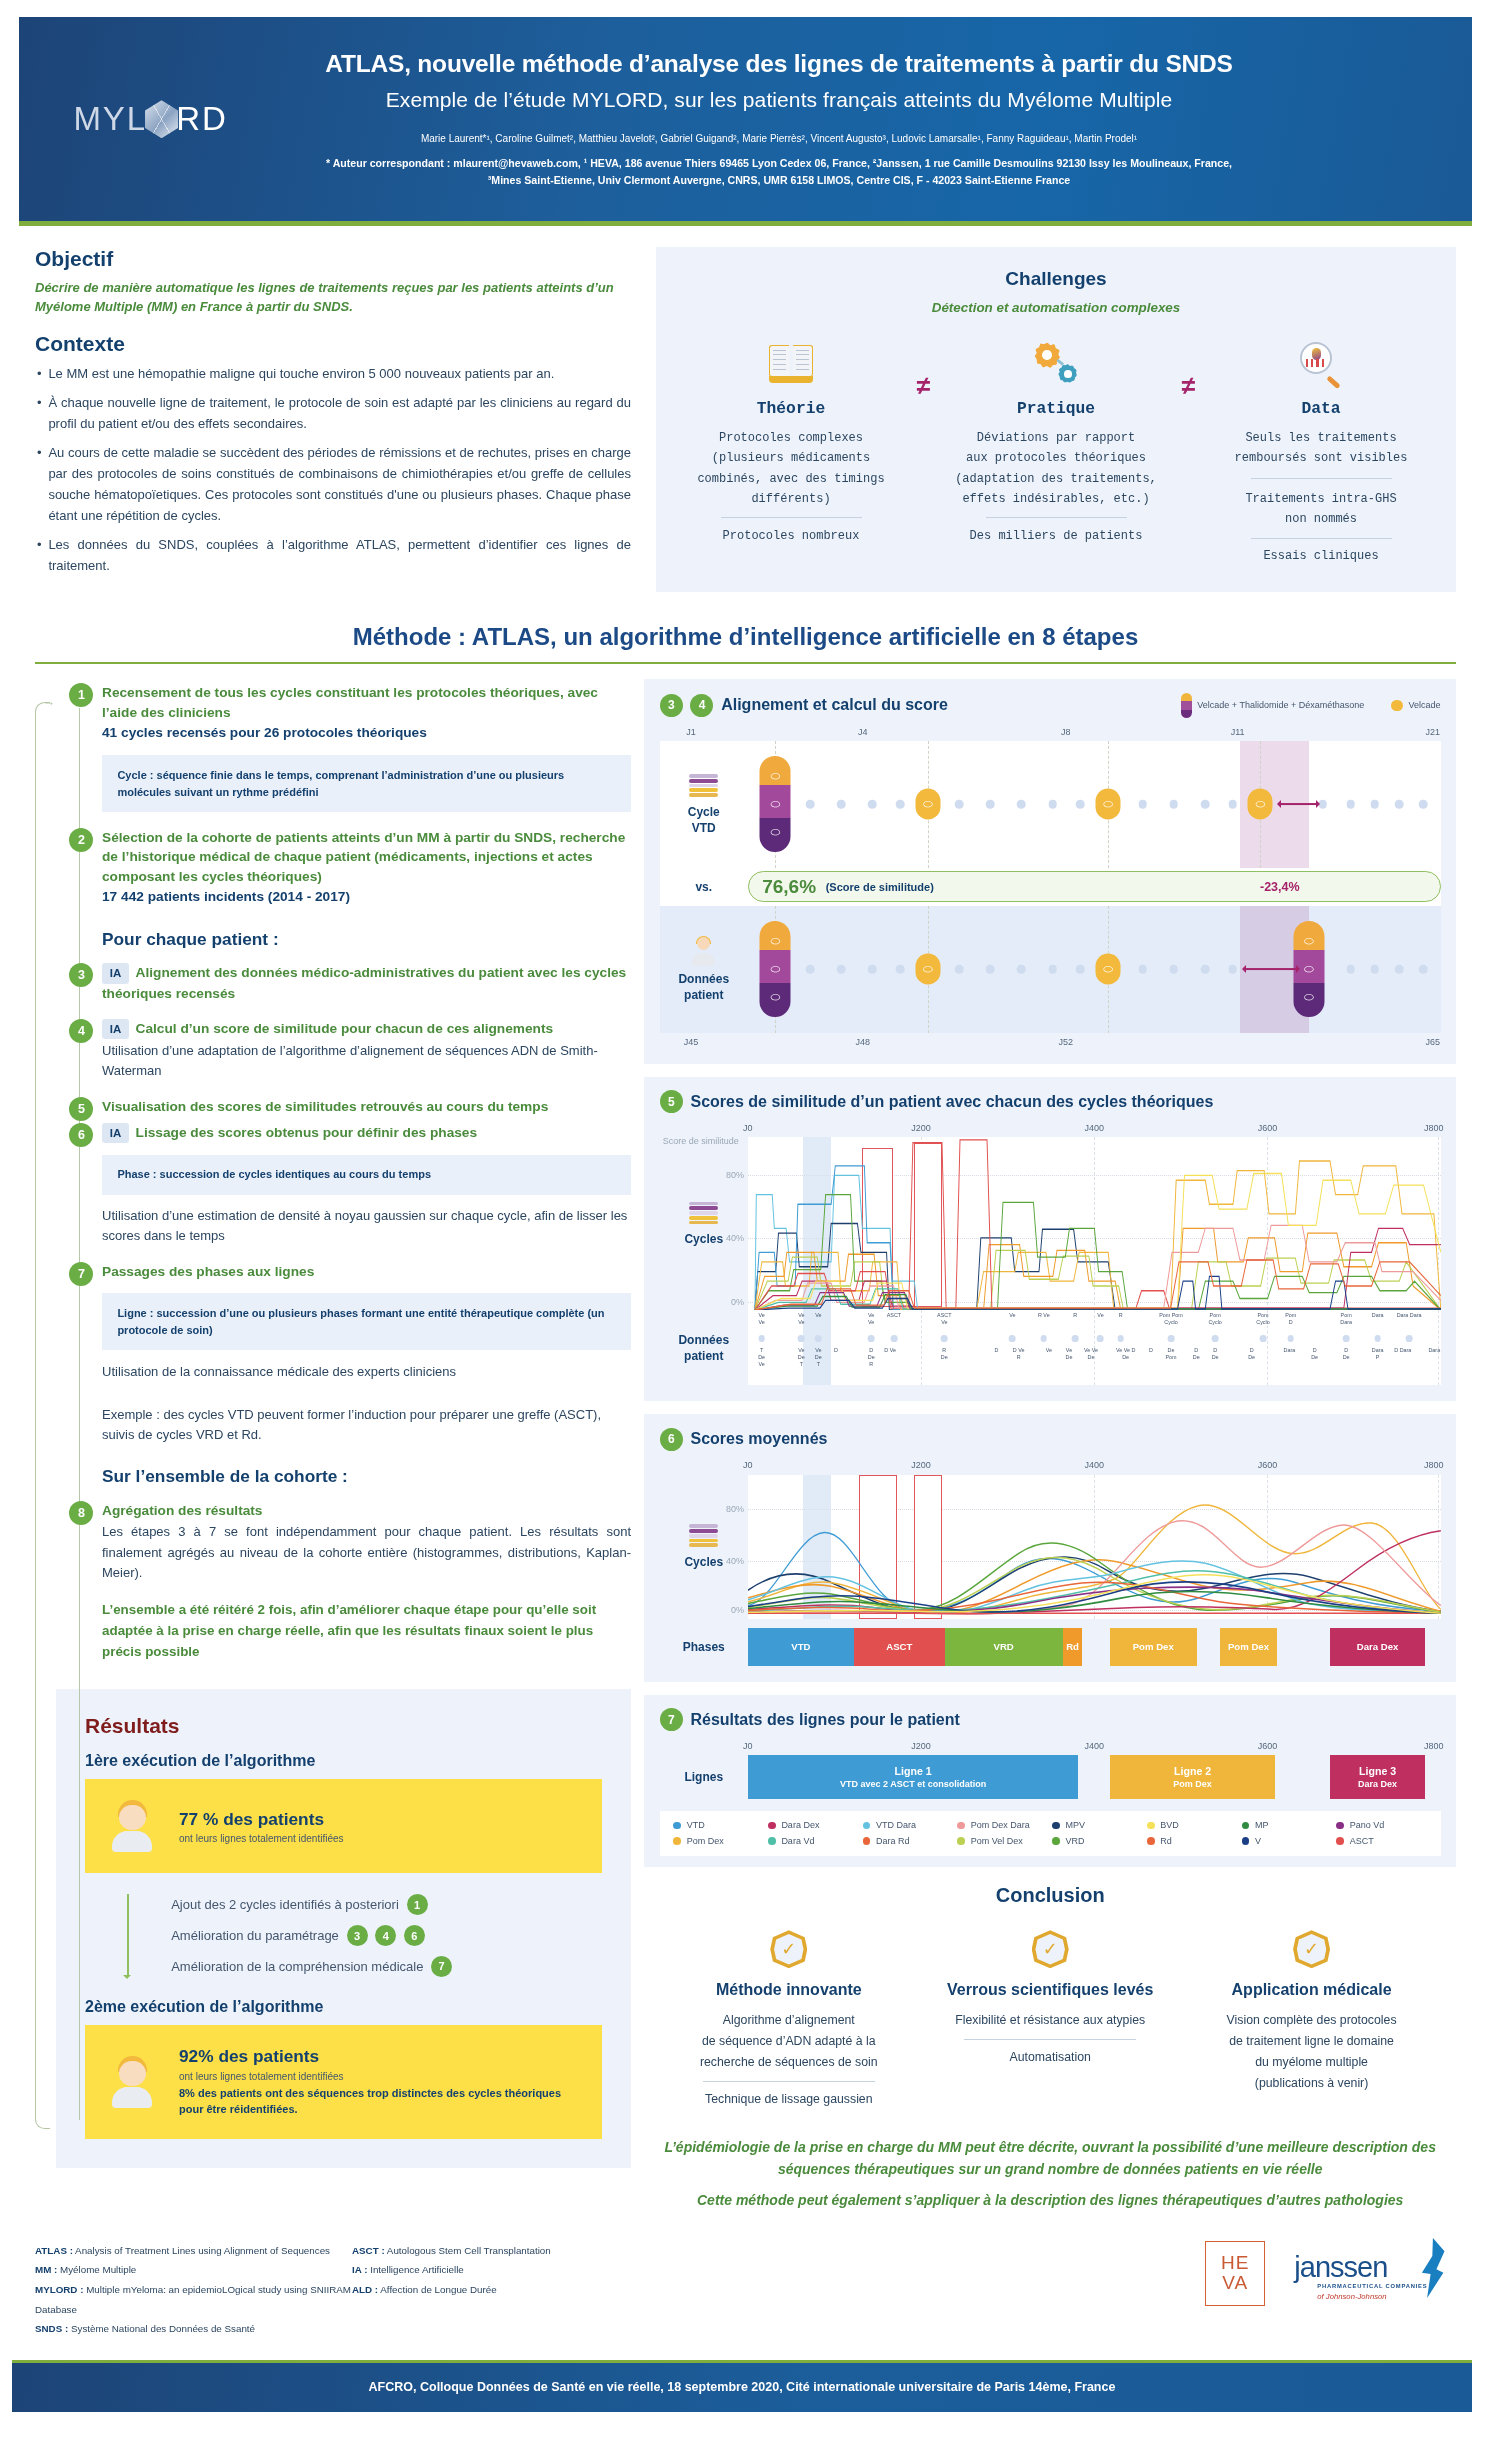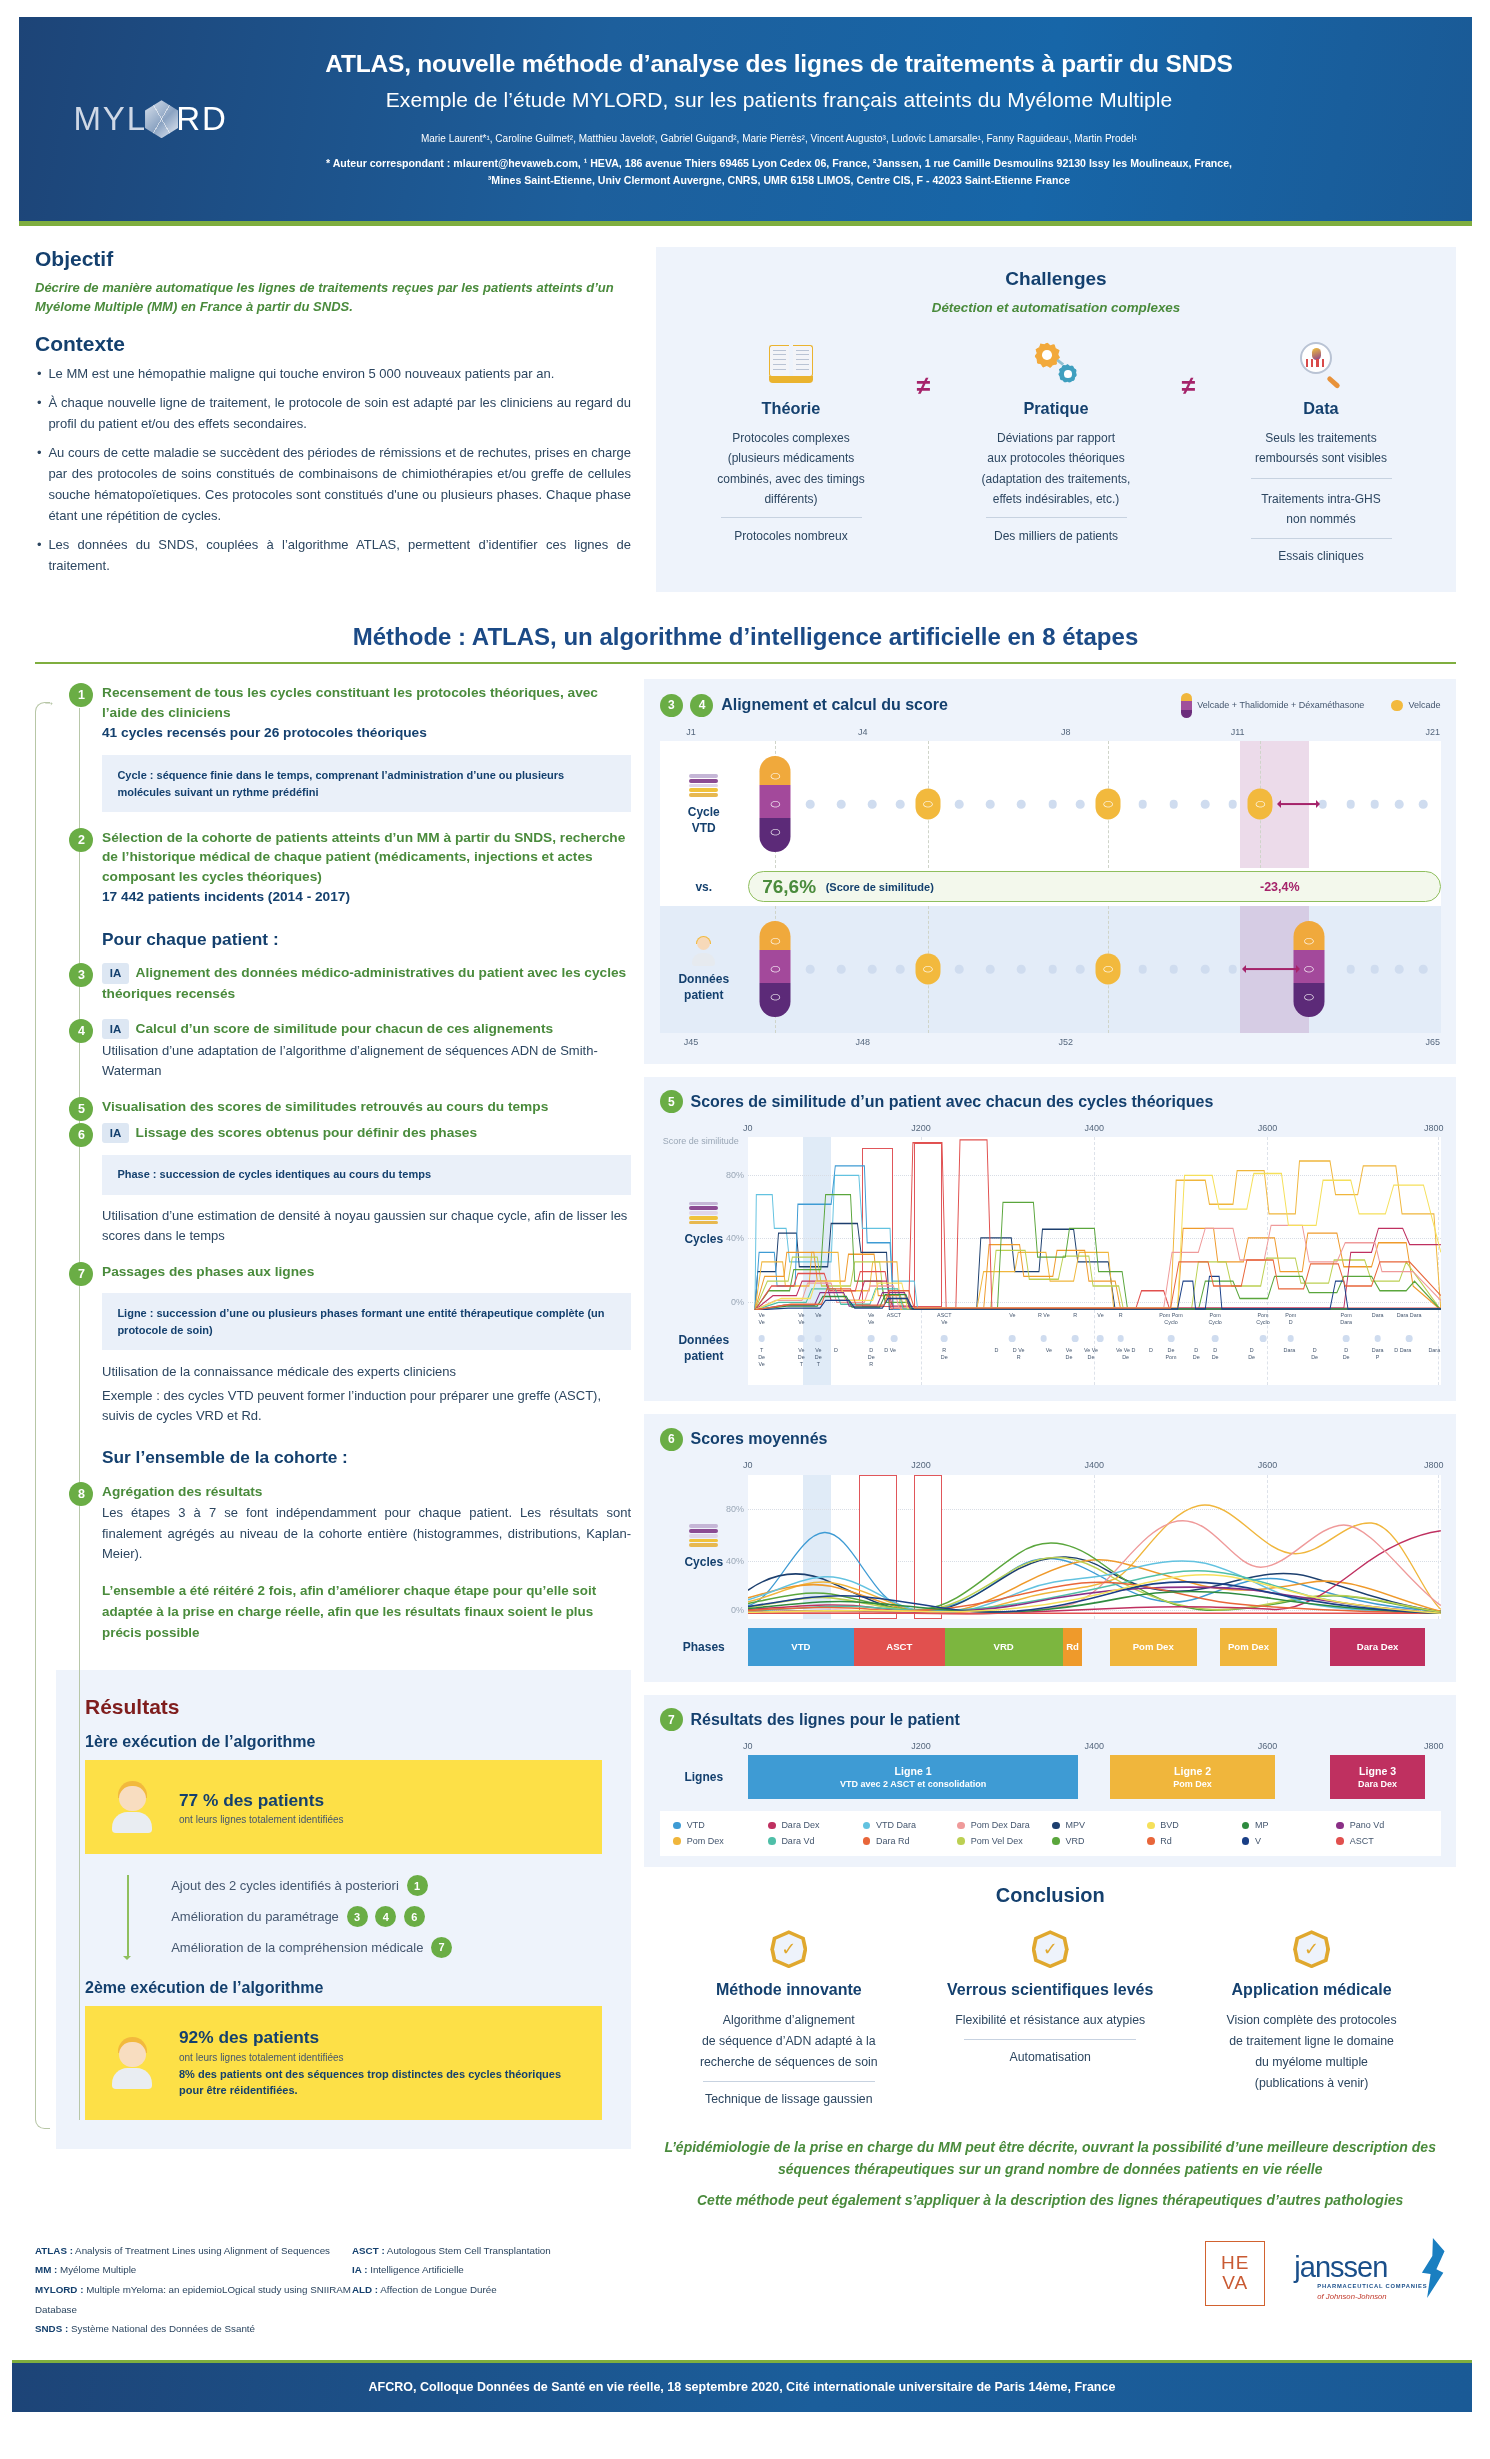--- a/index.html
+++ b/index.html
@@ -51,21 +51,21 @@
   .objectif-text { color:#4a8b3c; font-weight:bold; font-style:italic; font-size:13px; line-height:1.45; margin-bottom:15.4px;}
   .ctx-list { color:#2c4660; font-size:13px; line-height:1.6; }
   .ctx-list li { list-style:none; text-align:justify; margin-bottom:8.6px; position:relative; padding-left:13.4px;}
   .ctx-list li::before { content:"•"; position:absolute; left:1.9px; color:#2c4660;}
 
   
   .challenges { background:#eef3fb; padding:21px 27px 25px 27px; }
   .challenges h3 { text-align:center; color:#14406e; font-size:19px; font-weight:bold; margin-bottom:9.6px;}
   .challenges .sub { text-align:center; color:#4a8b3c; font-weight:bold; font-style:italic; font-size:13.4px; margin-bottom:23px;}
   .chal-row { display:flex; align-items:flex-start; justify-content:center; }
-  .chal-col { width:207px; text-align:center; }
+  .chal-col { width:207px; text-align:center;font-family:Liberation Mono, monospace; }
   .chal-neq { width:58px; color:#a5236a; font-size:25px; font-weight:bold; padding-top:33px; text-align:center;}
   .chal-icon { height:52px; display:flex; align-items:center; justify-content:center; margin-bottom:9.6px;}
   .chal-title { color:#14406e; font-size:16.3px; font-weight:bold; margin-bottom:9.6px;}
   .chal-body { color:#2c4660; font-size:12px; line-height:1.7; }
   .chal-sep { border:0; border-top:1px solid #c7d2e0; margin:7.7px 33px; }
 
   
   .ico-book{width:44px;height:38px;position:relative;}
   .ico-book .pg{position:absolute;top:0;width:20px;height:32px;background:#f3f4f8;border:1.9px solid #eab32f;}
   .ico-book .pg.l{left:0;border-right:none;border-radius:2.9px 0 0 2.9px;}
@@ -419,21 +419,21 @@
       <div class="step-title"><span class="ia-chip">IA</span><span>Lissage des scores obtenus pour définir des phases</span></div>
       <div class="def-box">Phase : succession de cycles identiques au cours du temps</div>
       <div class="step-body">Utilisation d’une estimation de densité à noyau gaussien sur chaque cycle, afin de lisser les scores dans le temps</div>
     </div>
 
     <div class="step">
       <div class="badge">7</div>
       <div class="step-title">Passages des phases aux lignes</div>
       <div class="def-box">Ligne : succession d’une ou plusieurs phases formant une entité thérapeutique complète (un protocole de soin)</div>
       <div class="step-body">Utilisation de la connaissance médicale des experts cliniciens</div>
-      <div class="step-body" style="margin-top:4px;">Exemple : des cycles VTD peuvent former l’induction pour préparer une greffe (ASCT), suivis de cycles VRD et Rd.</div>
+      <div class="step-body" style="margin-top:23px;">Exemple : des cycles VTD peuvent former l’induction pour préparer une greffe (ASCT), suivis de cycles VRD et Rd.</div>
     </div>
 
     <div class="sub-head">Sur l’ensemble de la cohorte :</div>
 
     <div class="step">
       <div class="badge">8</div>
       <div class="step-title">Agrégation des résultats</div>
       <div class="step-body" style="text-align:justify;">Les étapes 3 à 7 se font indépendamment pour chaque patient. Les résultats sont finalement agrégés au niveau de la cohorte entière (histogrammes, distributions, Kaplan-Meier).</div>
     </div>
 

